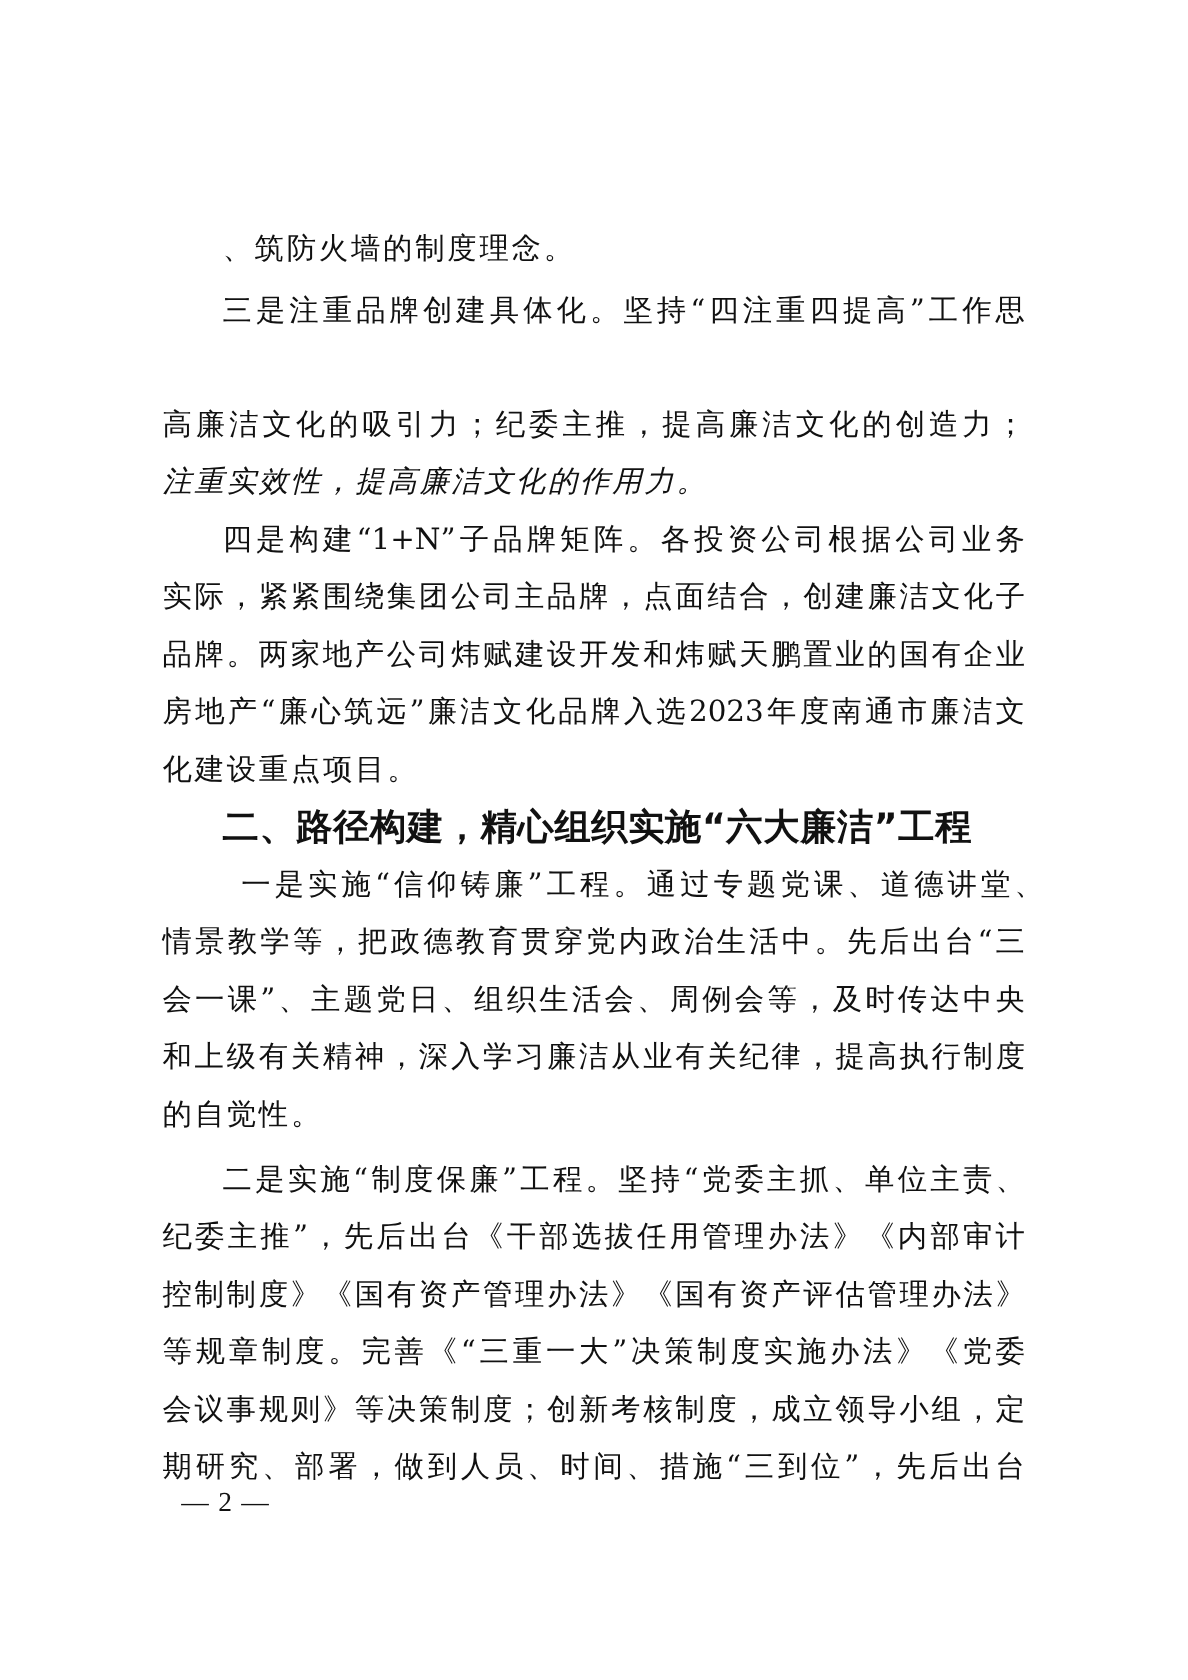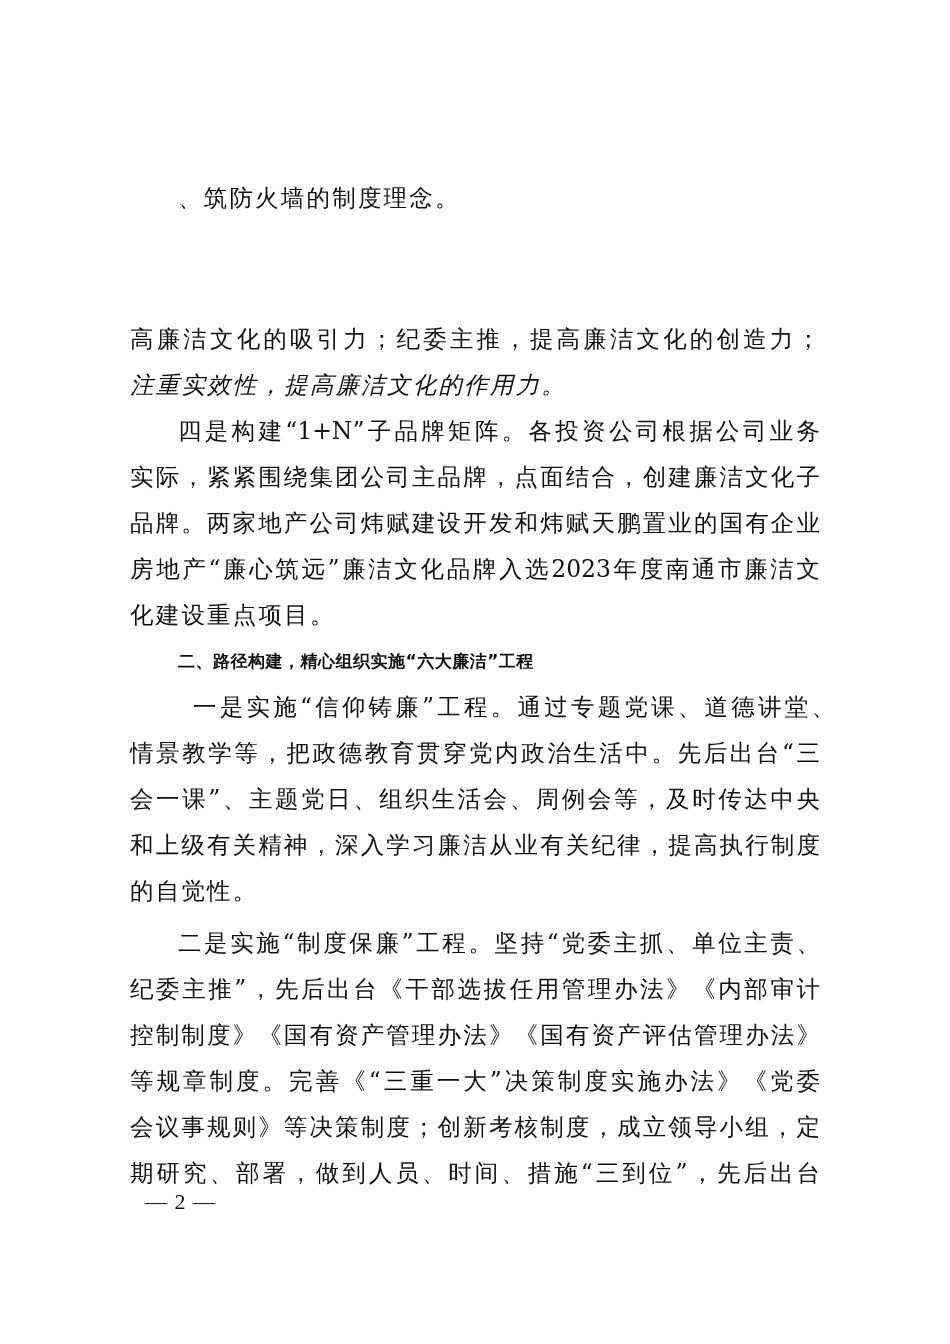--- a/index.html
+++ b/index.html
@@ -39,39 +39,40 @@
       letter-spacing: 0;
     }
     .line.indent {
       left: 178px;
       width: 642px;
     }
     .heading {
       font-family: "DejaVu Sans", "Liberation Sans", sans-serif;
       font-weight: bold;
       letter-spacing: 0.5px;
-      font-size: 17px;
+      font-size: 29px;
     }
     .footer {
       position: absolute;
       left: 145px;
       top: 1182px;
       font-family: "Liberation Serif", "DejaVu Serif", serif;
       font-size: 22px;
       line-height: 30px;
       letter-spacing: 1px;
     }
   </style>
 </head>
 <body>
 
 <div class="page">
 
   <div class="line indent" style="top:170px;">、筑防火墙的制度理念。</div>
 
+  <div class="line indent justify" style="top:220px;">三是注重品牌创建具体化。坚持“四注重四提高”工作思</div>
   <div class="line justify" style="top:311px;">高廉洁文化的吸引力；纪委主推，提高廉洁文化的创造力；</div>
   <div class="line" style="top:357px;font-style:italic;">注重实效性，提高廉洁文化的作用力。</div>
 
   <div class="line indent justify" style="top:403px;">四是构建“1+N”子品牌矩阵。各投资公司根据公司业务</div>
   <div class="line justify" style="top:449px;">实际，紧紧围绕集团公司主品牌，点面结合，创建廉洁文化子</div>
   <div class="line justify" style="top:495px;">品牌。两家地产公司炜赋建设开发和炜赋天鹏置业的国有企业</div>
   <div class="line justify" style="top:541px;">房地产“廉心筑远”廉洁文化品牌入选2023年度南通市廉洁文</div>
   <div class="line" style="top:587px;">化建设重点项目。</div>
 
   <div class="line indent heading" style="top:633px;">二、路径构建，精心组织实施“六大廉洁”工程</div>

